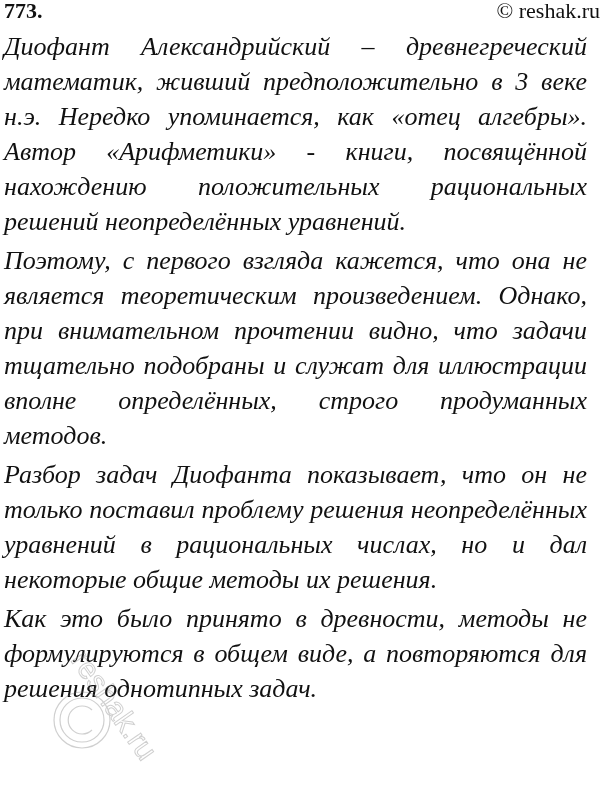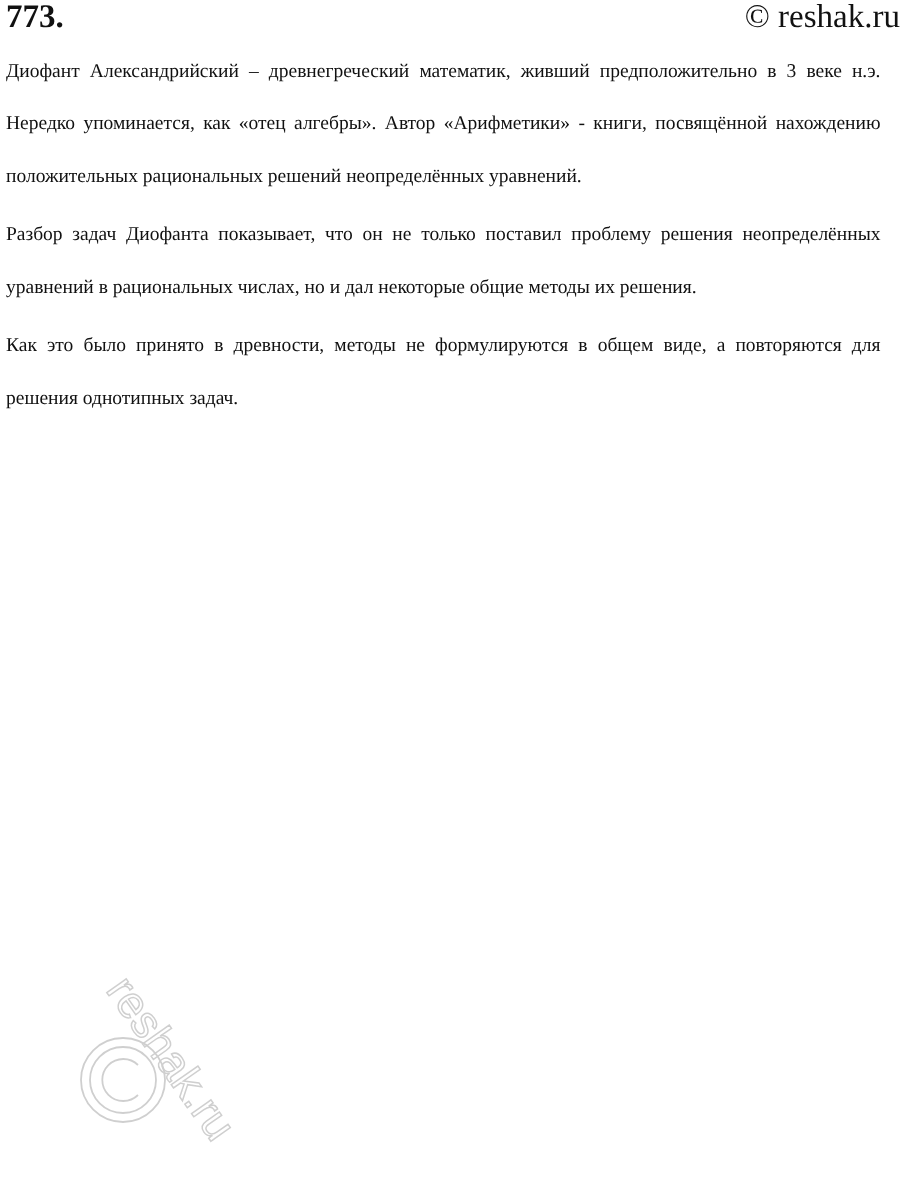--- a/index.html
+++ b/index.html
@@ -1,34 +1,35 @@
 <!DOCTYPE html>
 <html><head>
 <meta charset="utf-8">
 <style>
   html, body { margin: 0; padding: 0; background: #ffffff; }
   body { width: 603px; height: 789px; overflow: hidden; position: relative;
          font-family: "Liberation Serif", "DejaVu Serif", serif; color: #111; }
   .header { position: absolute; left: 4px; right: 3px; top: 0; height: 28px; }
   .num { position: absolute; left: 0; top: -2px; font-weight: bold; font-size: 22px; }
   .site { position: absolute; right: 0; top: -2px; font-size: 22px; }
-  .content { position: absolute; left: 4px; right: 16px; top: 29px; font-size: 13px; }
+  .content { position: absolute; left: 4px; right: 16px; top: 29px; font-size: 26px; font-style: italic; }
   .p { text-align: justify; text-align-last: left; line-height: 35px; margin: 0 0 4px 0; }
   .watermark { position: absolute; left: 50px; top: 620px; width: 130px; height: 150px; opacity: 0.35; pointer-events: none; }
 </style>
 </head>
 <body>
 
 <div class="header">
   <span class="num">773.</span>
   <span class="site">© reshak.ru</span>
 </div>
 
 <div class="content">
   <p class="p">Диофант Александрийский – древнегреческий математик, живший предположительно в 3 веке н.э. Нередко упоминается, как «отец алгебры». Автор «Арифметики» - книги, посвящённой нахождению положительных рациональных решений неопределённых уравнений.</p>
+  <p class="p">Поэтому, с первого взгляда кажется, что она не является теоретическим произведением. Однако, при внимательном прочтении видно, что задачи тщательно подобраны и служат для иллюстрации вполне определённых, строго продуманных методов.</p>
   <p class="p">Разбор задач Диофанта показывает, что он не только поставил проблему решения неопределённых уравнений в рациональных числах, но и дал некоторые общие методы их решения.</p>
   <p class="p">Как это было принято в древности, методы не формулируются в общем виде, а повторяются для решения однотипных задач.</p>
 </div>
 
 <div class="watermark">
   <svg width="130" height="150" viewBox="0 0 130 150">
     <g fill="none" stroke="#777" stroke-width="1.2">
       <circle cx="32" cy="100" r="28"></circle>
       <circle cx="32" cy="100" r="22"></circle>
       <path d="M42 90 A14 14 0 1 0 42 110"></path>

